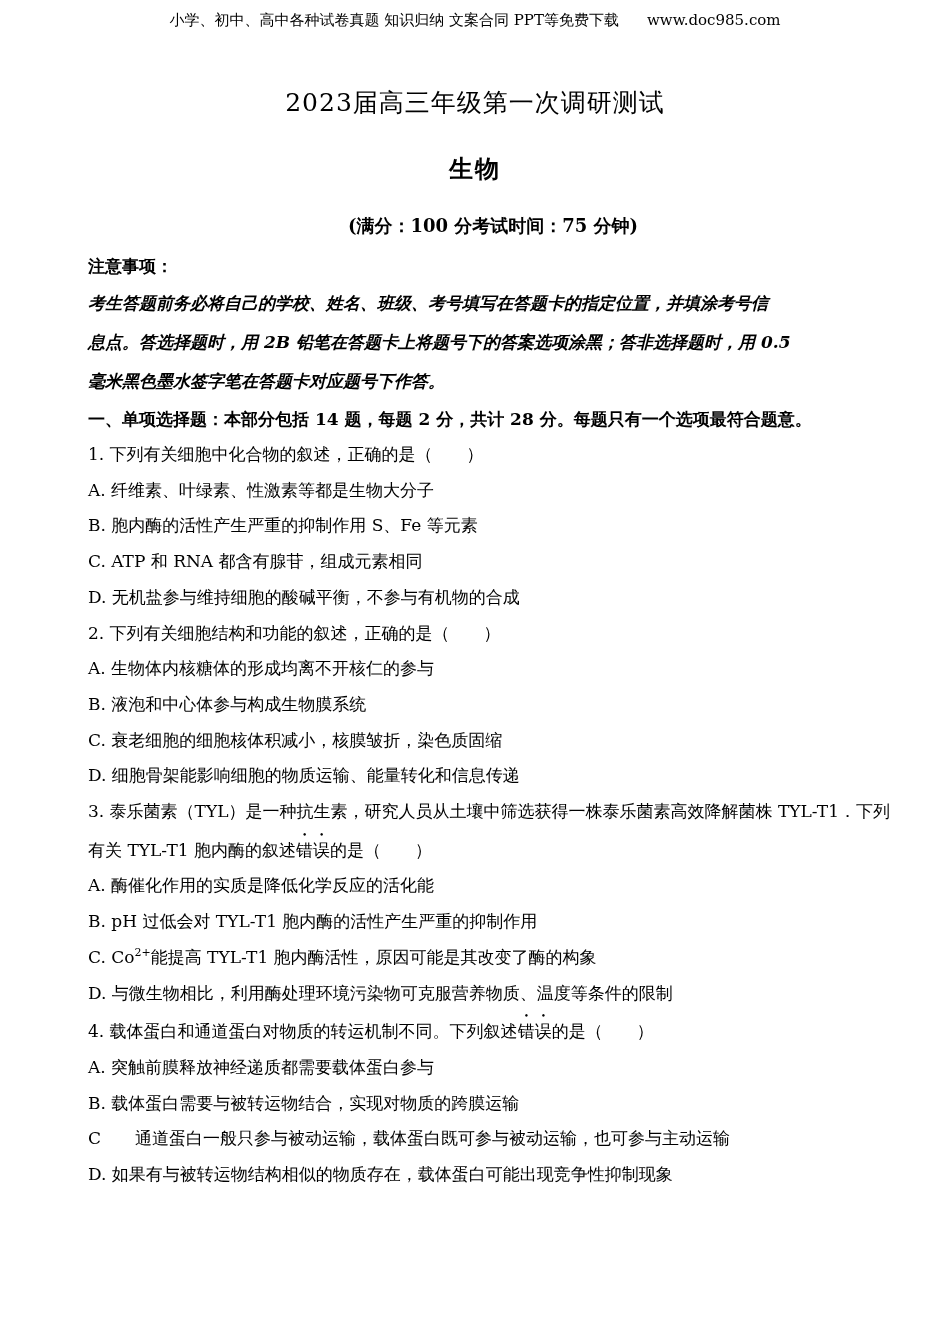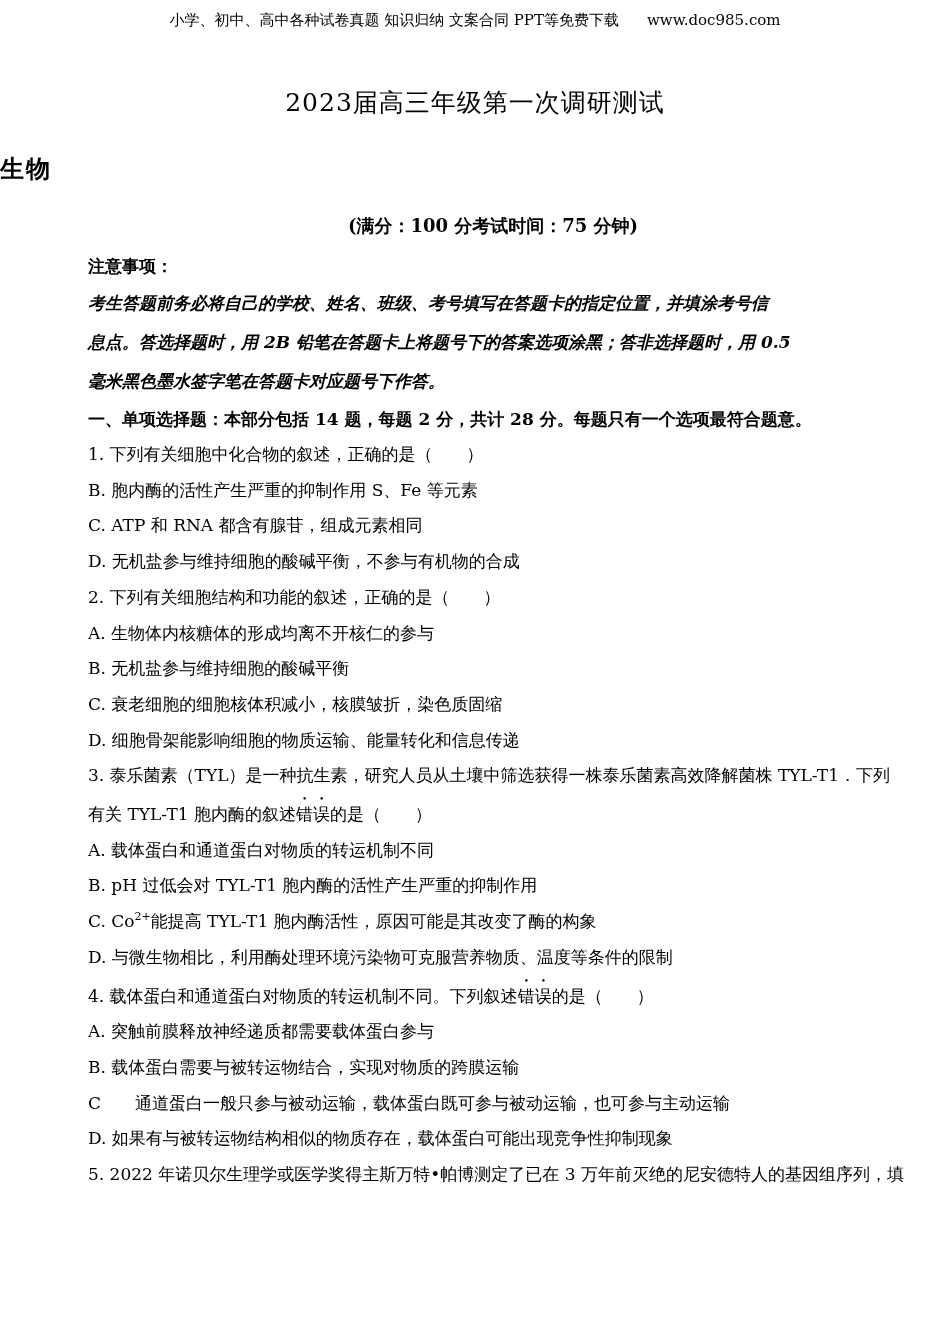--- a/index.html
+++ b/index.html
@@ -32,20 +32,21 @@
   .exam-title {
     margin-top: 58px;
     text-align: center;
     font-size: 25px;
     font-weight: normal;
     line-height: 30px;
     letter-spacing: 1px;
   }
   .exam-subject {
     margin-top: 36px;
+    text-align: center;
     font-size: 24px;
     font-weight: bold;
     line-height: 30px;
     letter-spacing: 2px;
   }
   .exam-meta {
     margin-top: 30px;
     text-align: center;
     font-size: 18px;
     font-weight: bold;
@@ -107,45 +108,45 @@
   <div class="content">
 
     <div class="notice-heading">注意事项：</div>
     <div class="notice-line">考生答题前务必将自己的学校、姓名、班级、考号填写在答题卡的指定位置，并填涂考号信</div>
     <div class="notice-line">息点。答选择题时，用 2B 铅笔在答题卡上将题号下的答案选项涂黑；答非选择题时，用 0.5</div>
     <div class="notice-line">毫米黑色墨水签字笔在答题卡对应题号下作答。</div>
 
     <div class="section-heading">一、单项选择题：本部分包括 14 题，每题 2 分，共计 28 分。每题只有一个选项最符合题意。</div>
 
     <div class="qline">1. 下列有关细胞中化合物的叙述，正确的是（　　）</div>
+    <div class="qline">A. 纤维素、叶绿素、性激素等都是生物大分子</div>
     <div class="qline">B. 胞内酶的活性产生严重的抑制作用 S、Fe 等元素</div>
     <div class="qline">C. ATP 和 RNA 都含有腺苷，组成元素相同</div>
     <div class="qline">D. 无机盐参与维持细胞的酸碱平衡，不参与有机物的合成</div>
 
     <div class="qline">2. 下列有关细胞结构和功能的叙述，正确的是（　　）</div>
     <div class="qline">A. 生物体内核糖体的形成均离不开核仁的参与</div>
-    <div class="qline">B. 无机盐参与维持细胞的酸碱平衡</div>
+    <div class="qline">B. 液泡和中心体参与构成生物膜系统</div>
     <div class="qline">C. 衰老细胞的细胞核体积减小，核膜皱折，染色质固缩</div>
     <div class="qline">D. 细胞骨架能影响细胞的物质运输、能量转化和信息传递</div>
 
     <div class="qline">3. 泰乐菌素（TYL）是一种抗生素，研究人员从土壤中筛选获得一株泰乐菌素高效降解菌株 TYL-T1．下列</div>
     <div class="qline">
       <span>有关 TYL-T1 胞内酶的叙述</span><span class="emph">错误</span><span>的是（　　）</span>
     </div>
-    <div class="qline">A. 载体蛋白和通道蛋白对物质的转运机制不同</div>
+    <div class="qline">A. 酶催化作用的实质是降低化学反应的活化能</div>
     <div class="qline">B. pH 过低会对 TYL-T1 胞内酶的活性产生严重的抑制作用</div>
     <div class="qline">
       <span>C. Co</span><sup class="ion">2+</sup><span>能提高 TYL-T1 胞内酶活性，原因可能是其改变了酶的构象</span>
     </div>
     <div class="qline">D. 与微生物相比，利用酶处理环境污染物可克服营养物质、温度等条件的限制</div>
 
     <div class="qline">
       <span>4. 载体蛋白和通道蛋白对物质的转运机制不同。下列叙述</span><span class="emph">错误</span><span>的是（　　）</span>
     </div>
     <div class="qline">A. 突触前膜释放神经递质都需要载体蛋白参与</div>
     <div class="qline">B. 载体蛋白需要与被转运物结合，实现对物质的跨膜运输</div>
     <div class="qline">C　　通道蛋白一般只参与被动运输，载体蛋白既可参与被动运输，也可参与主动运输</div>
     <div class="qline">D. 如果有与被转运物结构相似的物质存在，载体蛋白可能出现竞争性抑制现象</div>
 
-    <div class="qline">5. 2022 年诺贝尔生理学或医学奖得主斯万特•帕博测定了已在 3 万年前灭绝的尼安德特人的基因组序列，填</div>
 
   </div>
 </div>
 
 </body></html>

